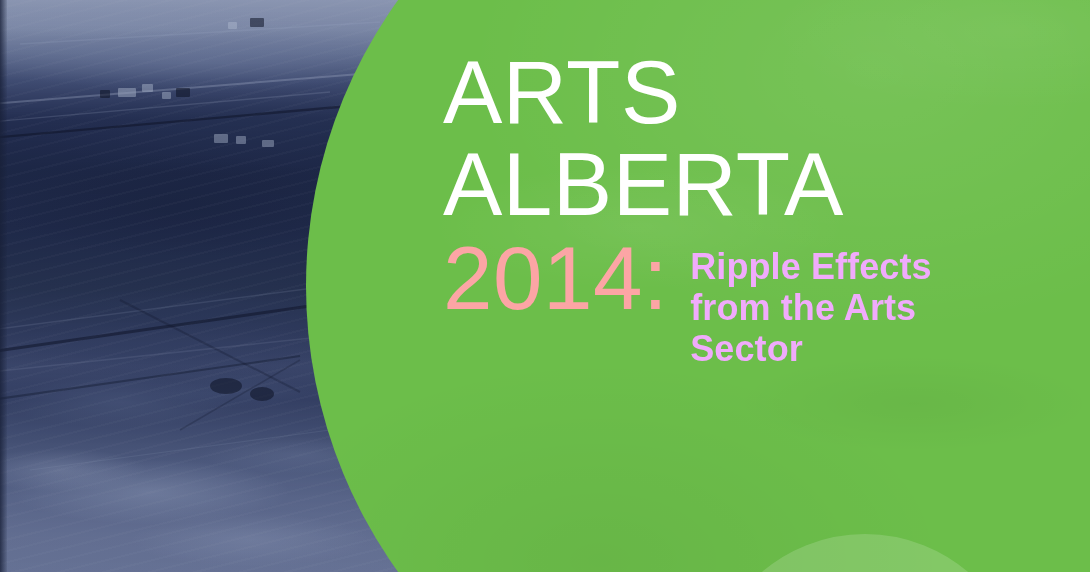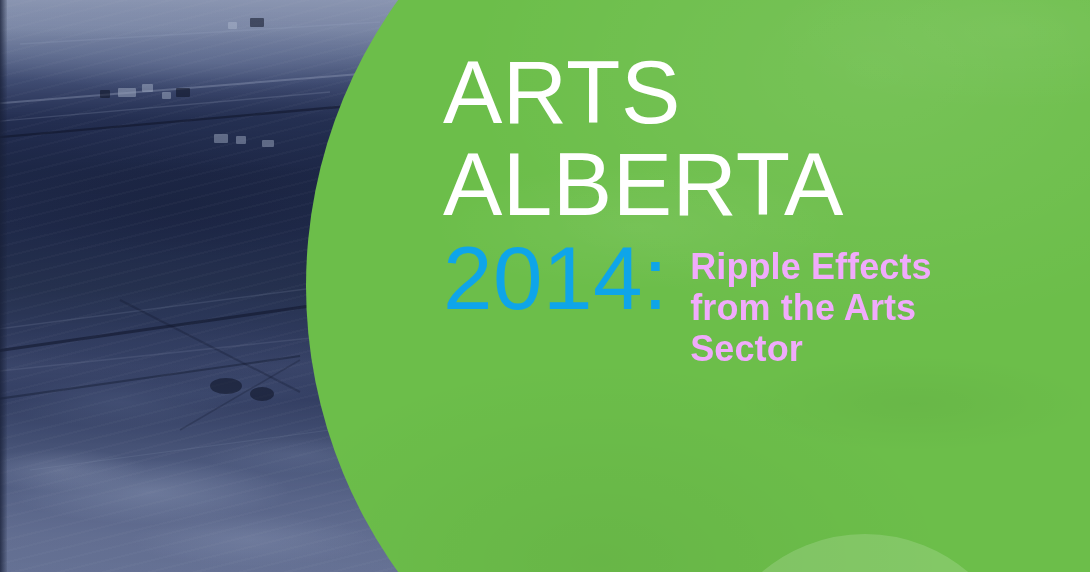--- a/index.html
+++ b/index.html
@@ -140,21 +140,21 @@
     font-weight: 400;
     letter-spacing: 0.5px;
     white-space: nowrap;
   }
   .year-row {
     display: flex;
     align-items: flex-start;
     margin-top: 2px;
   }
   .year {
-    color: #0ea5e9;
+    color: #fca5a5;
     font-size: 89px;
     line-height: 92px;
     font-weight: 400;
     letter-spacing: 0.5px;
     white-space: nowrap;
     flex: 0 0 auto;
   }
   .subtitle {
     color: #f0abfc;
     font-size: 36px;

